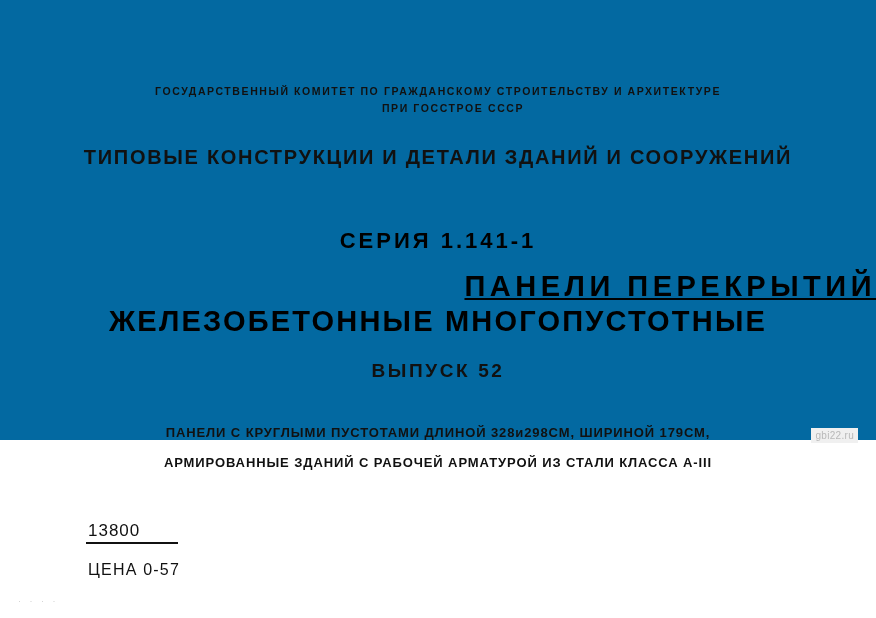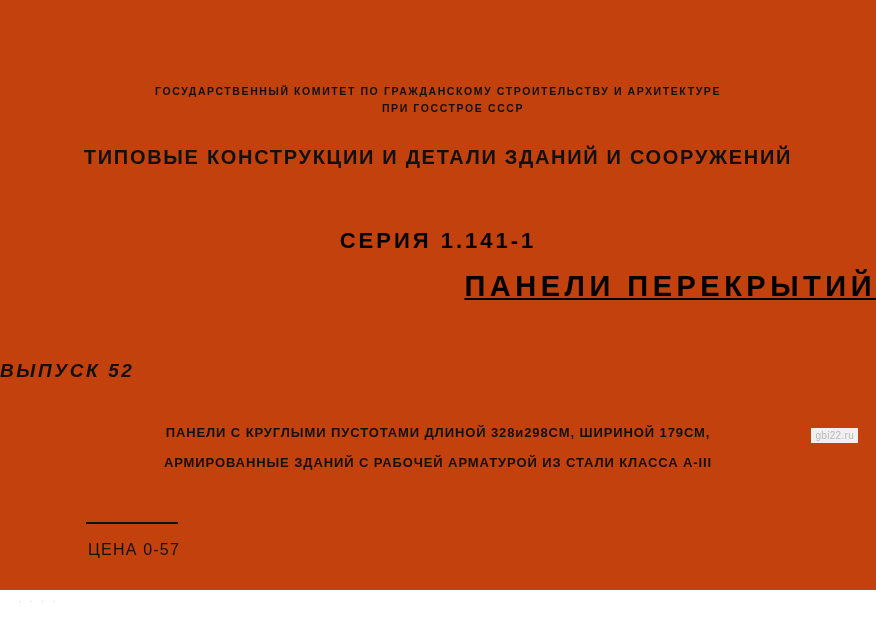--- a/index.html
+++ b/index.html
@@ -10,22 +10,22 @@
     width: 876px;
     height: 618px;
     background: #ffffff;
     font-family: "Liberation Sans", sans-serif;
     color: #0a0a0a;
     overflow: hidden;
   }
   .page {
     position: relative;
     width: 876px;
-    height: 590px;
-    background: #c2410c;
+    height: 440px;
+    background: #0369a1;
   }
 
   
   .org-line {
     position: absolute;
     top: 85px;
     left: 0;
     width: 876px;
     text-align: center;
     font-size: 10.5px;
@@ -92,25 +92,25 @@
     font-weight: bold;
     letter-spacing: 2.2px;
     color: #000;
   }
 
   .issue {
     position: absolute;
     top: 360px;
     left: 0;
     width: 876px;
+    text-align: center;
     font-size: 19px;
     font-weight: bold;
     letter-spacing: 2.6px;
     color: #111;
-    font-style: italic;
   }
 
   .desc-1 {
     position: absolute;
     top: 425px;
     left: 0;
     width: 876px;
     text-align: center;
     font-size: 13px;
     font-weight: bold;
@@ -189,28 +189,30 @@
   <div class="org-line">ГОСУДАРСТВЕННЫЙ  КОМИТЕТ  ПО  ГРАЖДАНСКОМУ  СТРОИТЕЛЬСТВУ  И  АРХИТЕКТУРЕ</div>
 
   <div class="org-line-2">ПРИ  ГОССТРОЕ  СССР</div>
 
   <div class="subtitle">ТИПОВЫЕ  КОНСТРУКЦИИ  И  ДЕТАЛИ  ЗДАНИЙ  И  СООРУЖЕНИЙ</div>
 
   <div class="series">СЕРИЯ  1.141-1</div>
 
   <div class="main-title-1">ПАНЕЛИ     ПЕРЕКРЫТИЙ</div>
 
+  <div class="main-title-2">ЖЕЛЕЗОБЕТОННЫЕ  МНОГОПУСТОТНЫЕ</div>
 
   <div class="issue">ВЫПУСК  52</div>
 
   <div class="desc-1">ПАНЕЛИ  С  КРУГЛЫМИ  ПУСТОТАМИ ДЛИНОЙ 328и298СМ, ШИРИНОЙ  179СМ,</div>
 
   <div class="desc-2">АРМИРОВАННЫЕ ЗДАНИЙ С РАБОЧЕЙ АРМАТУРОЙ ИЗ СТАЛИ КЛАССА  А-III</div>
 
   <div class="code-block">
+    <div class="code-number">13800</div>
     <div class="code-rule"></div>
     <div class="price">ЦЕНА  0-57</div>
   </div>
 
   <div class="smudge">· · · ·</div>
 
   <div class="watermark">gbi22.ru</div>
 
 </div>
 

